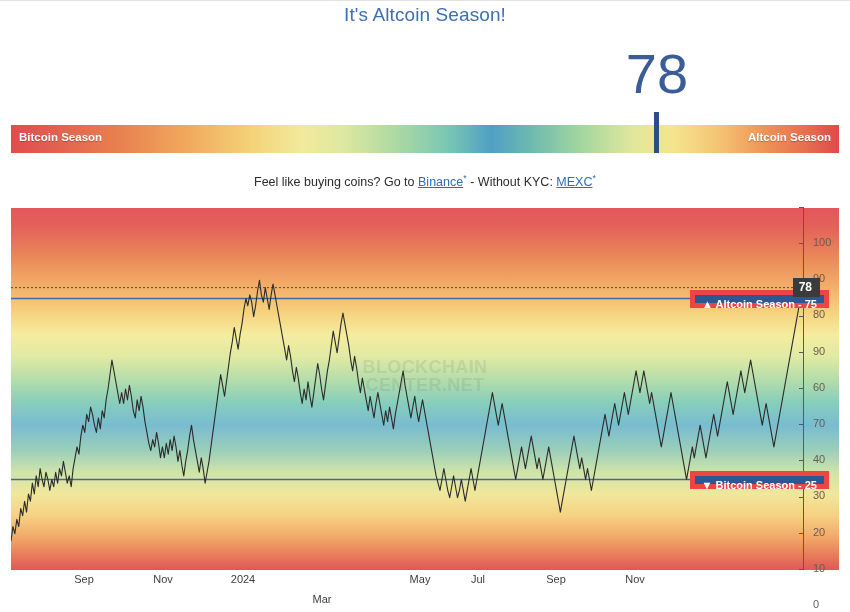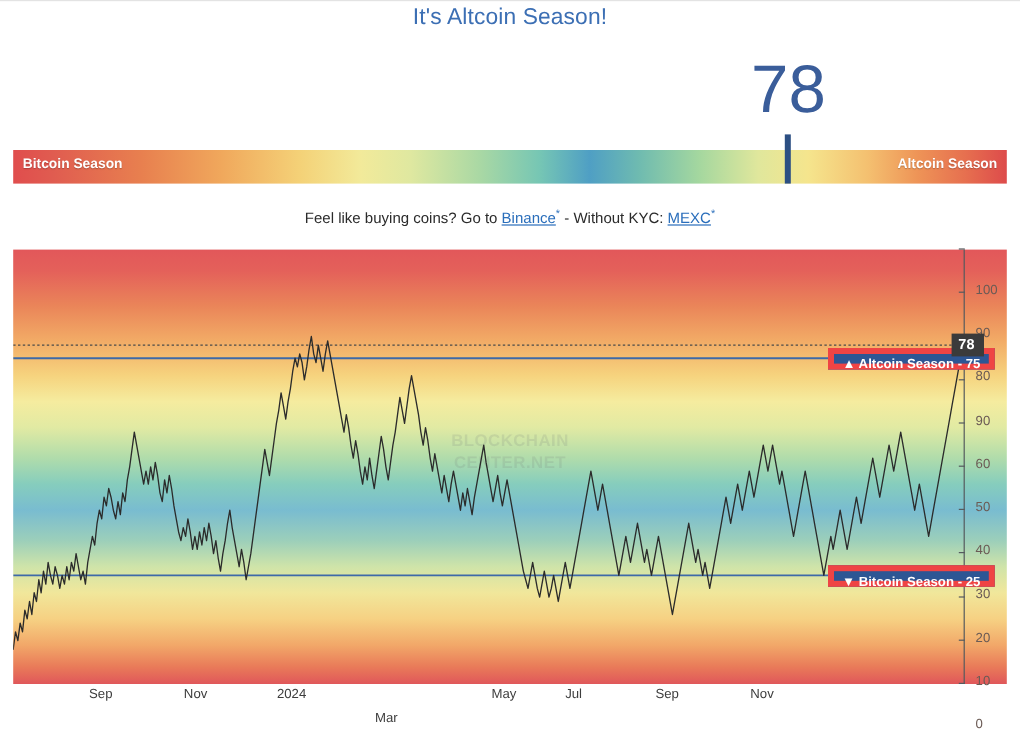--- a/index.html
+++ b/index.html
@@ -159,21 +159,21 @@
       #f6d183 85%,
       #f2a869 91%,
       #e97b59 96%,
       #e0575a 100%);
   }
   .watermark {
     position: absolute;
     left: 50%;
     top: 150px;
     transform: translateX(-50%);
-    font-size: 14px;
+    font-size: 18px;
     line-height: 18px;
     font-weight: bold;
     color: rgba(110,120,120,0.16);
     letter-spacing: 0.4px;
     text-align: center;
     white-space: nowrap;
     pointer-events: none;
   }
   .plot-svg {
     position: absolute;
@@ -319,21 +319,21 @@
         <div class="ytick" style="top: 253.4px;">
           <i></i>
           <span>30</span>
         </div>
         <div class="ytick" style="top: 217.2px;">
           <i></i>
           <span>40</span>
         </div>
         <div class="ytick" style="top: 181px;">
           <i></i>
-          <span>50</span>
+          <span>70</span>
         </div>
         <div class="ytick" style="top: 144.8px;">
           <i></i>
           <span>60</span>
         </div>
         <div class="ytick" style="top: 108.6px;">
           <i></i>
           <span>90</span>
         </div>
         <div class="ytick" style="top: 72.4px;">

